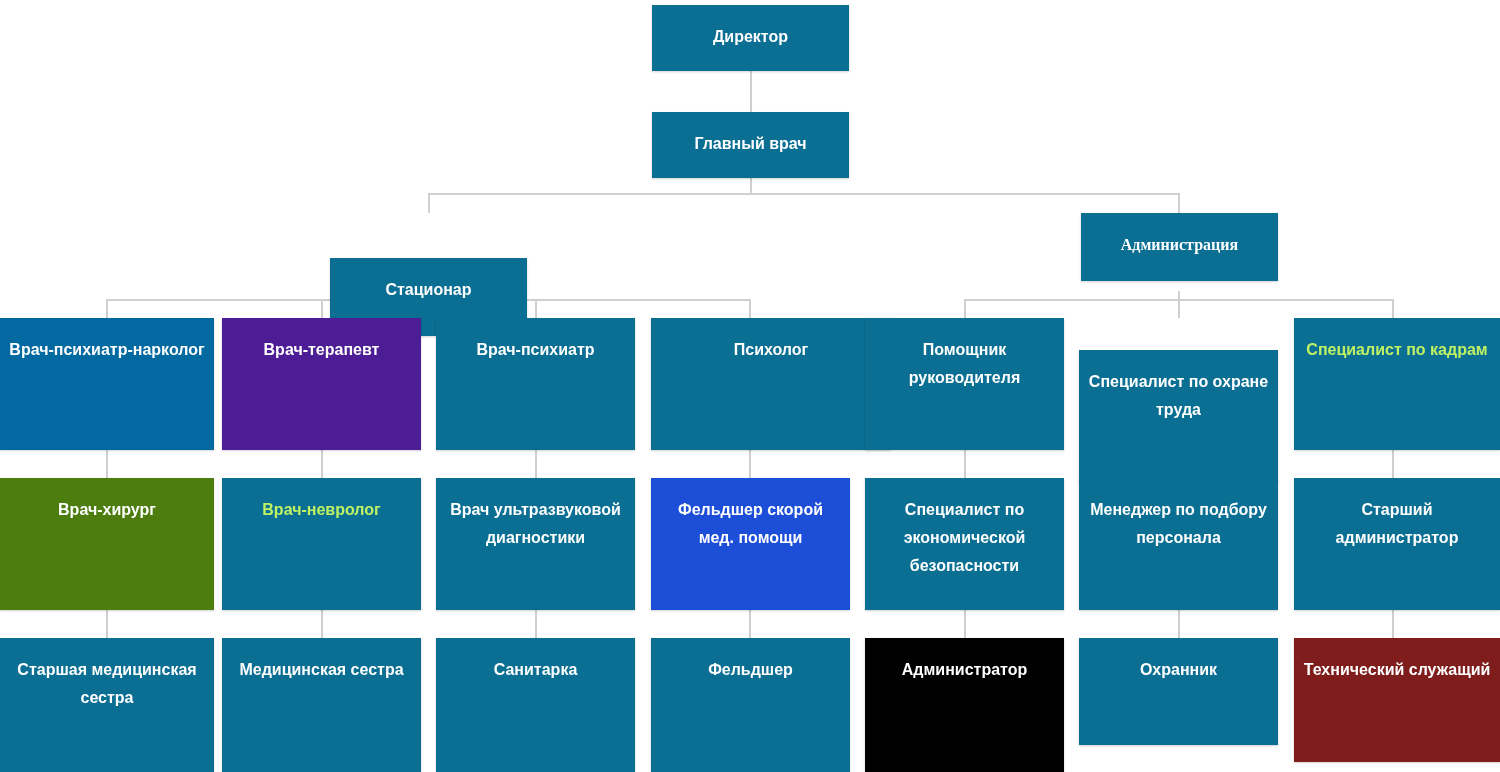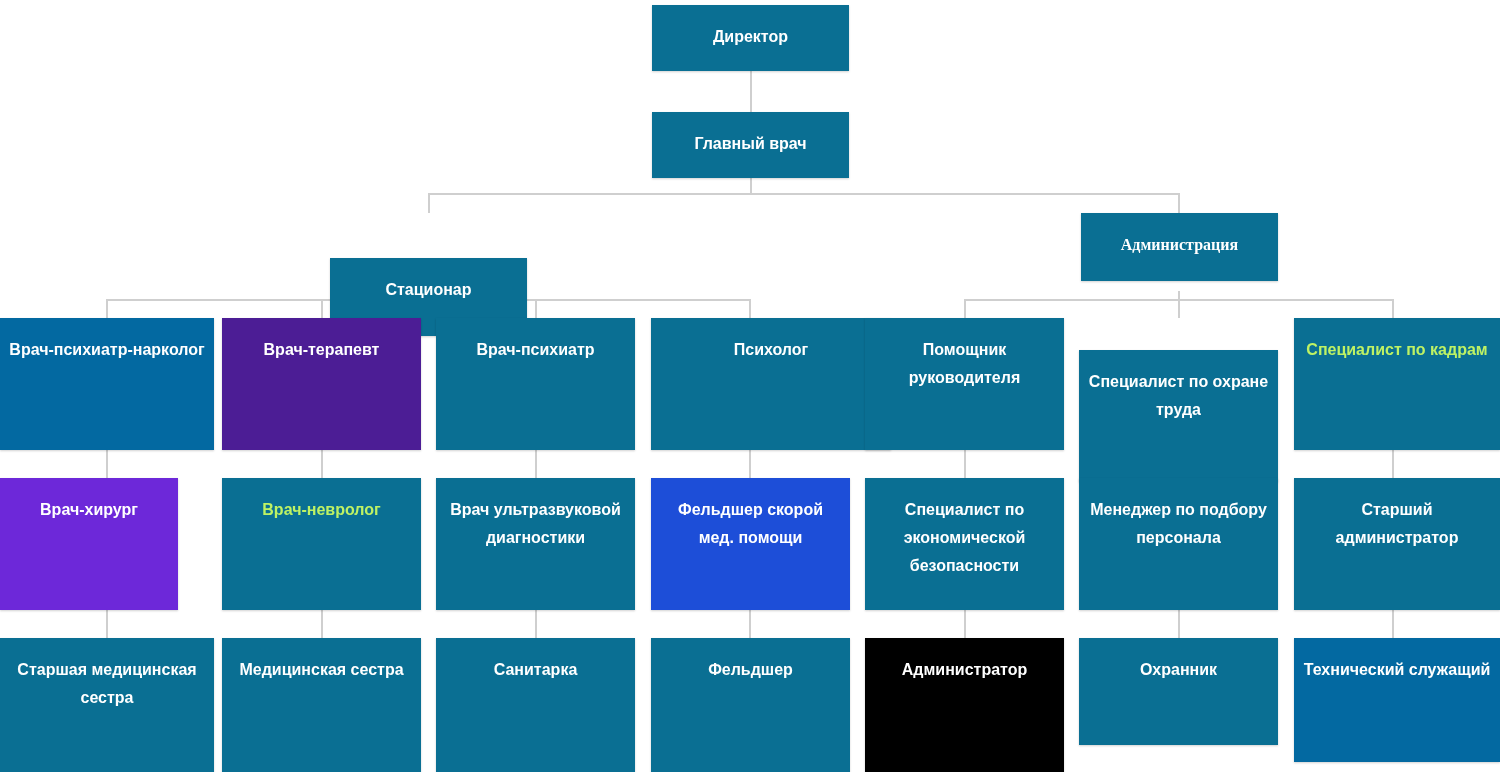--- a/index.html
+++ b/index.html
@@ -111,21 +111,21 @@
   <div class="node" style="left: 865px; top: 318px; width: 199px; height: 132px; background: rgb(10, 111, 147); color: rgb(255, 255, 255);">
     <span class="lbl">Помощник руководителя</span>
   </div>
   <div class="node" style="left: 1079px; top: 318px; width: 199px; height: 132px; background: rgb(10, 111, 147); color: rgb(255, 255, 255); margin-top: 32px;">
     <span class="lbl">Специалист по охране труда</span>
   </div>
   <div class="node" style="left: 1294px; top: 318px; width: 206px; height: 132px; background: rgb(10, 111, 147); color: #bef264;">
     <span class="lbl">Специалист по кадрам</span>
   </div>
 
-  <div class="node" style="left: 0px; top: 478px; width: 178px; height: 132px; background: #6d28d9; color: rgb(255, 255, 255);">
+  <div class="node" style="left: 0px; top: 478px; width: 214px; height: 132px; background: #4d7c0f; color: rgb(255, 255, 255);">
     <span class="lbl">Врач-хирург</span>
   </div>
   <div class="node" style="left: 222px; top: 478px; width: 199px; height: 132px; background: rgb(10, 111, 147); color: #bef264;">
     <span class="lbl">Врач-невролог</span>
   </div>
   <div class="node" style="left: 436px; top: 478px; width: 199px; height: 132px; background: rgb(10, 111, 147); color: rgb(255, 255, 255);">
     <span class="lbl">Врач ультразвуковой диагностики</span>
   </div>
   <div class="node" style="left: 651px; top: 478px; width: 199px; height: 132px; background: #1d4ed8; color: rgb(255, 255, 255);">
     <span class="lbl">Фельдшер скорой мед. помощи</span>
@@ -151,17 +151,17 @@
   </div>
   <div class="node" style="left: 651px; top: 638px; width: 199px; height: 134px; background: rgb(10, 111, 147); color: rgb(255, 255, 255);">
     <span class="lbl">Фельдшер</span>
   </div>
   <div class="node" style="left: 865px; top: 638px; width: 199px; height: 134px; background: #000000; color: rgb(255, 255, 255);">
     <span class="lbl">Администратор</span>
   </div>
   <div class="node" style="left: 1079px; top: 638px; width: 199px; height: 107px; background: rgb(10, 111, 147); color: rgb(255, 255, 255);">
     <span class="lbl">Охранник</span>
   </div>
-  <div class="node" style="left: 1294px; top: 638px; width: 206px; height: 124px; background: #0369a1; color: rgb(255, 255, 255);">
+  <div class="node" style="left: 1294px; top: 638px; width: 206px; height: 124px; background: #7f1d1d; color: rgb(255, 255, 255);">
     <span class="lbl">Технический служащий</span>
   </div>
 
 </div>
 
 </body></html>

